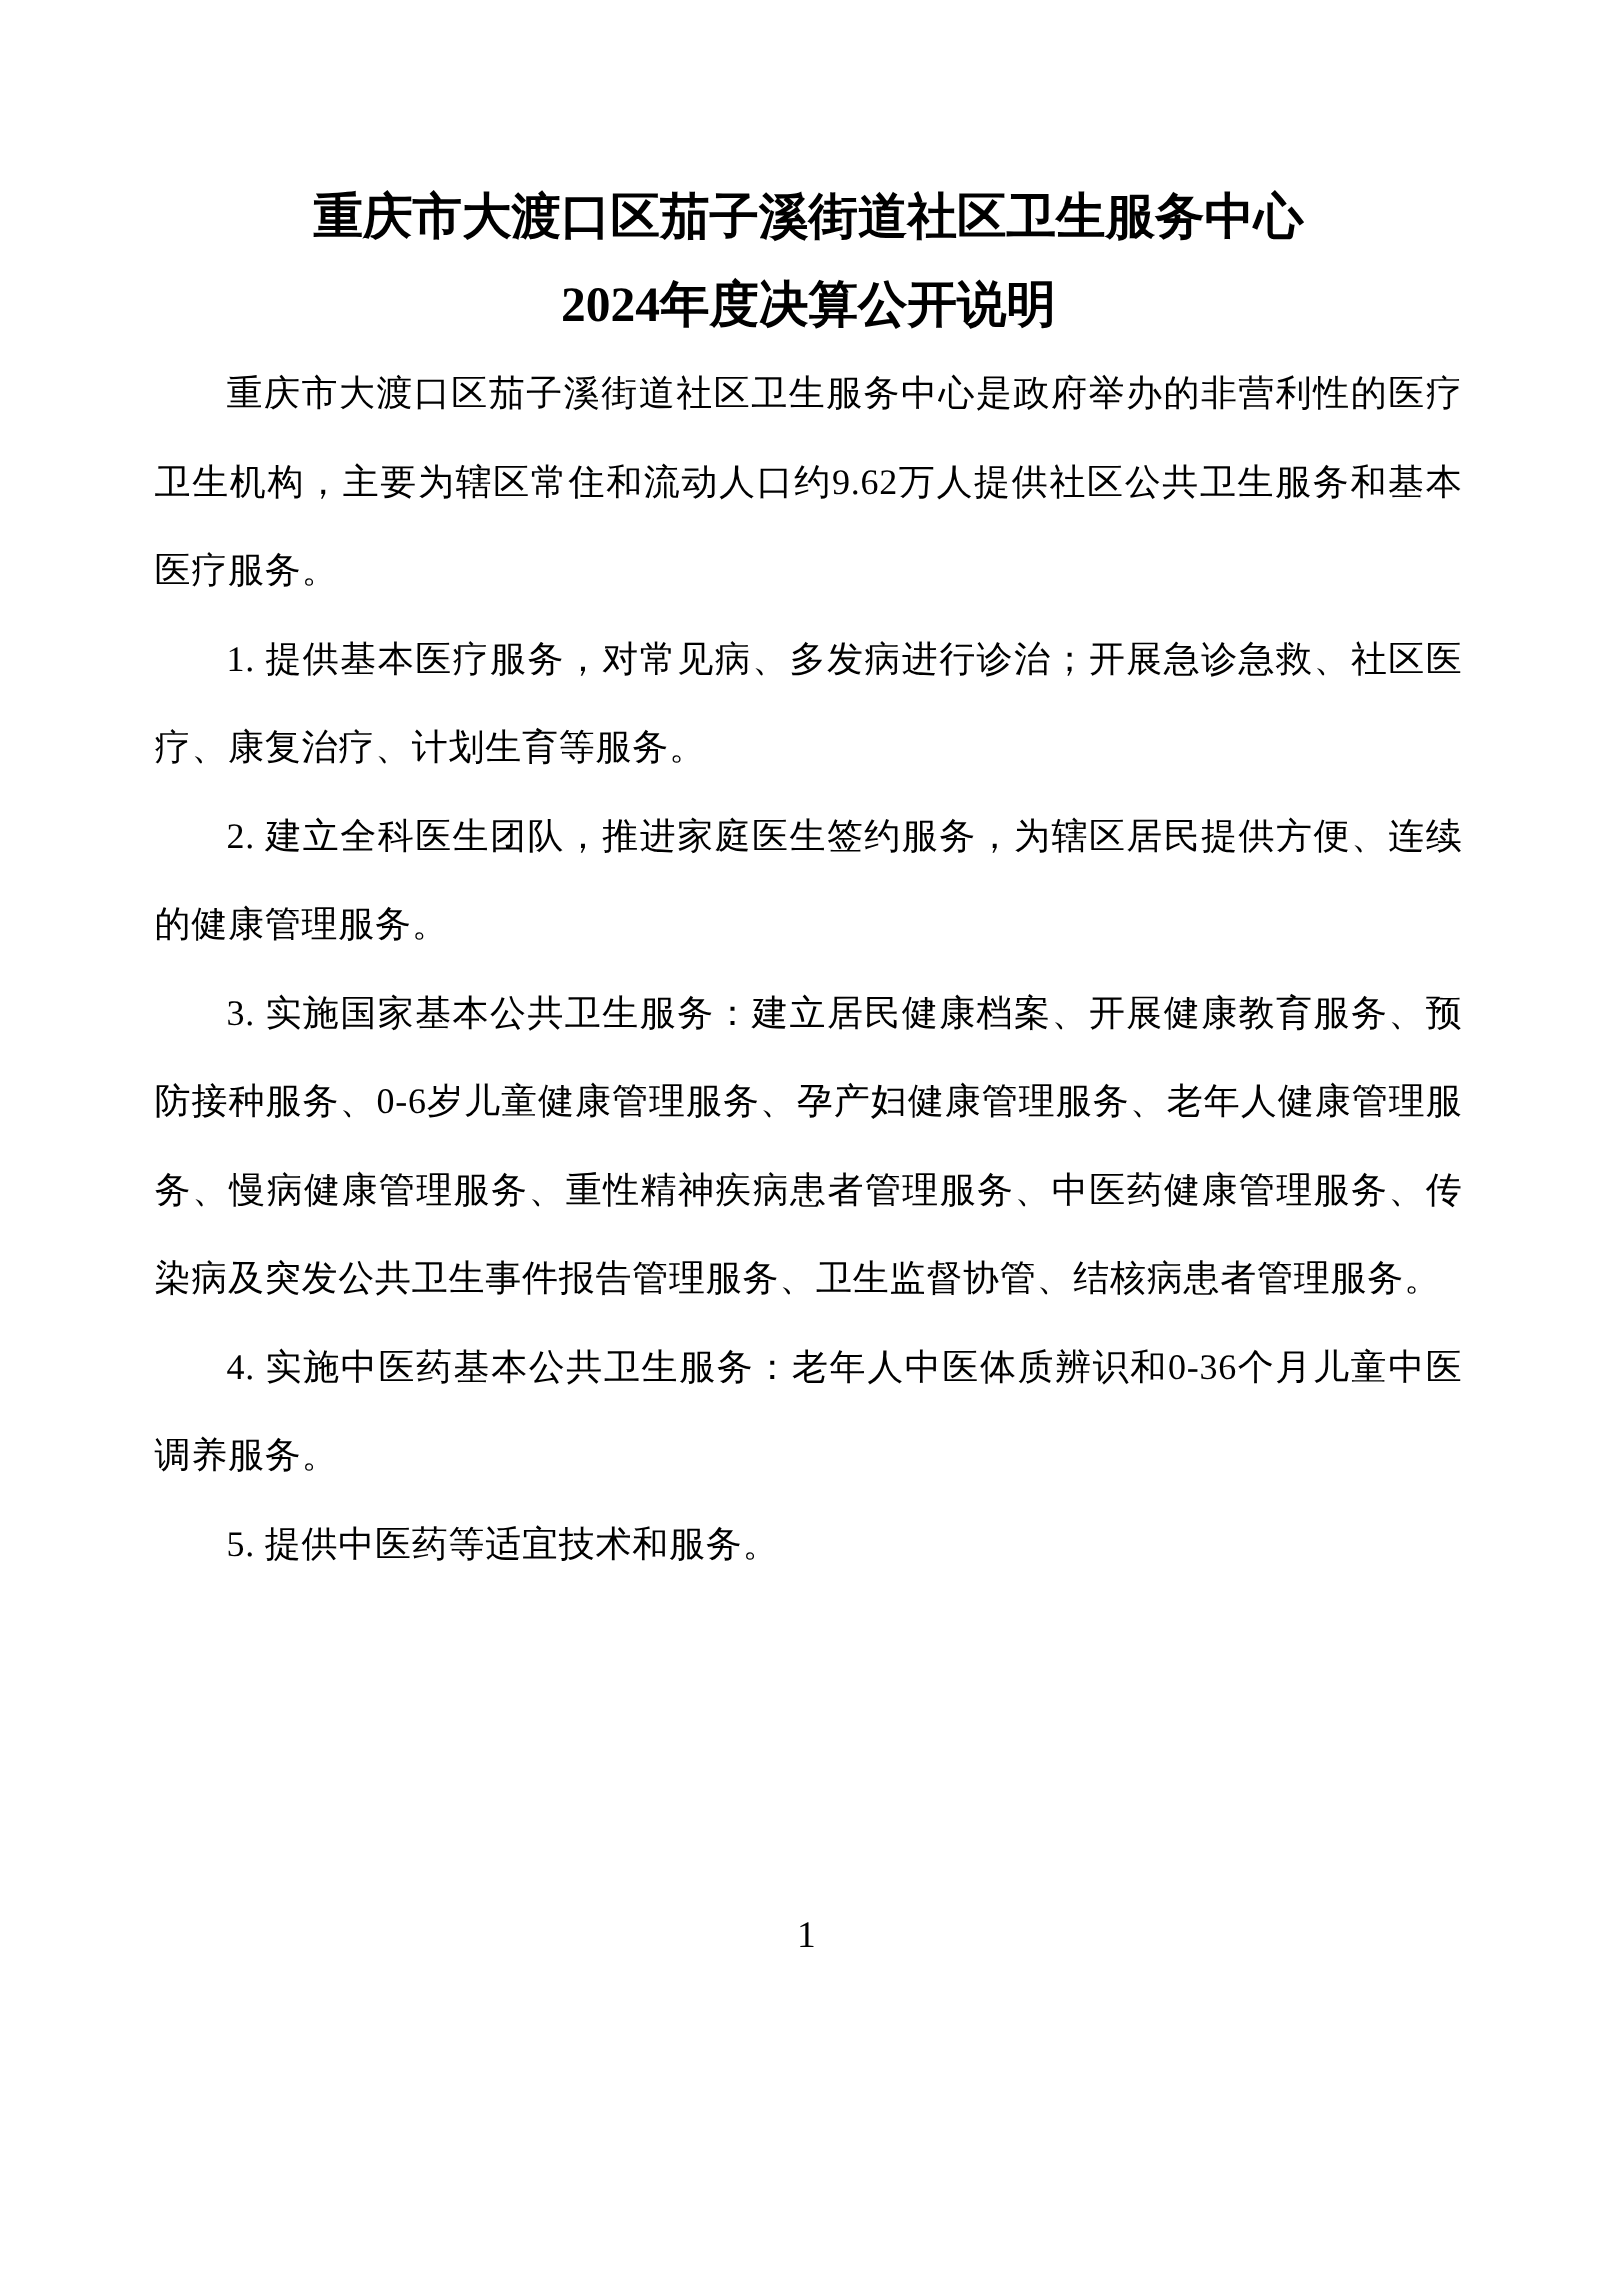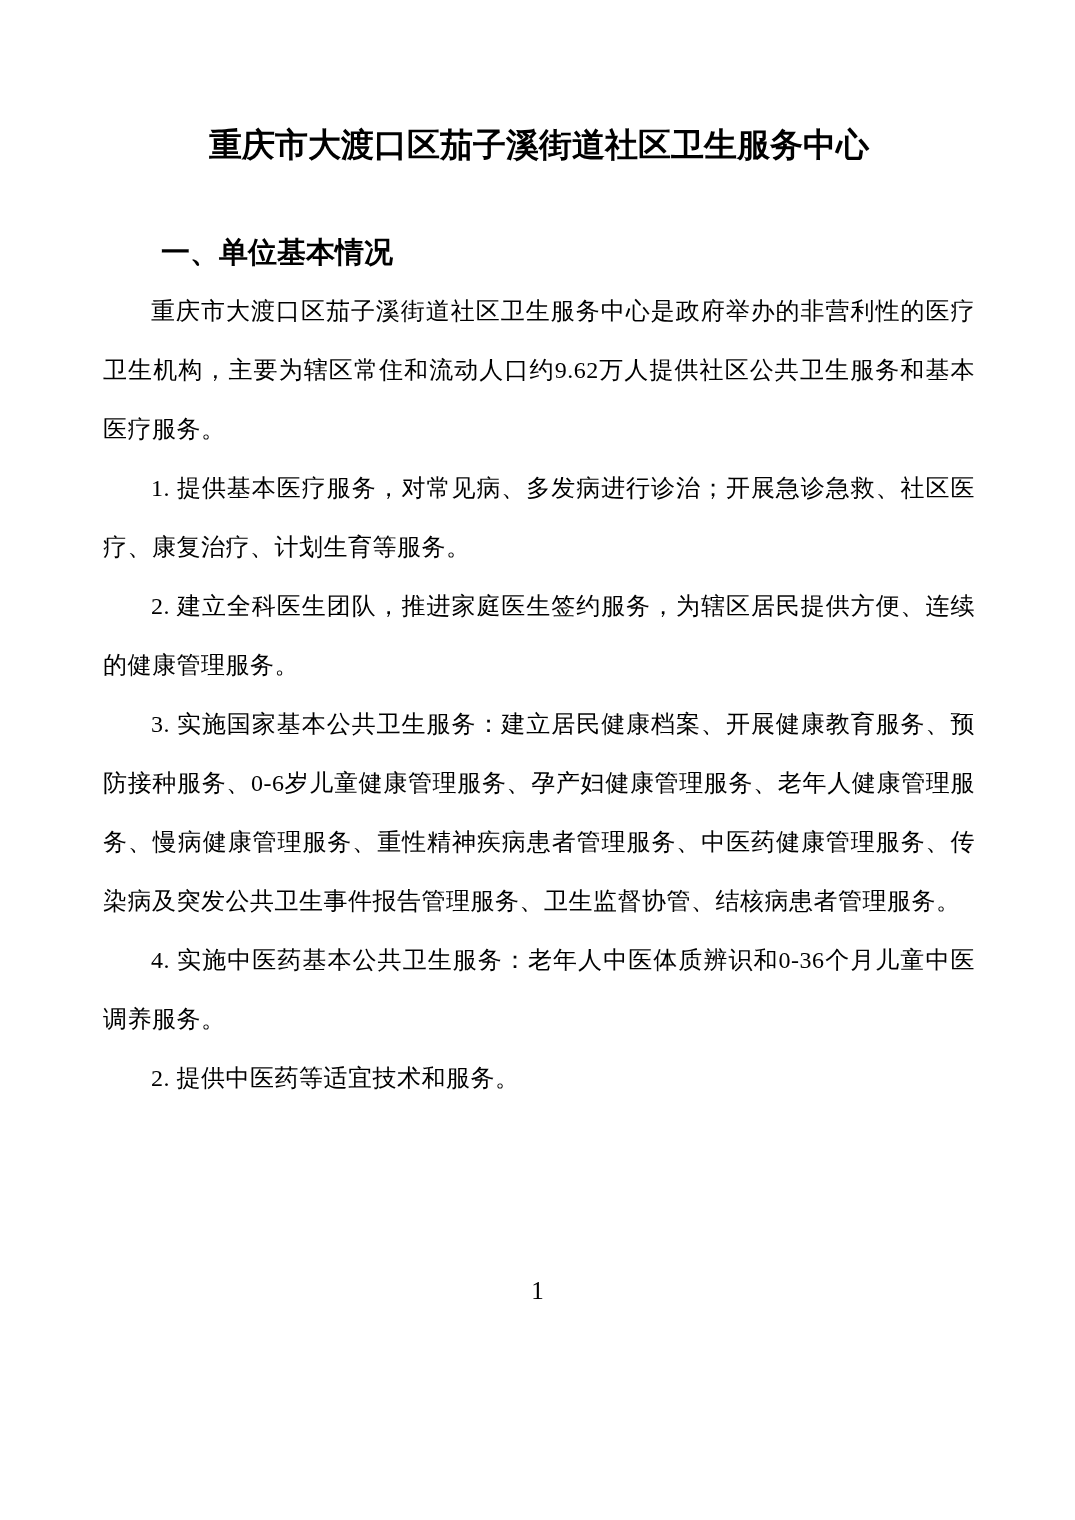--- a/index.html
+++ b/index.html
@@ -63,26 +63,26 @@
     font-family: "Liberation Serif", "DejaVu Serif", serif;
   }
 </style>
 </head>
 <body>
 
 <div class="page">
 
   <h1 class="doc-title">重庆市大渡口区茄子溪街道社区卫生服务中心</h1>
 
+  <h1 class="doc-title">2024年度决算公开说明</h1>
 
-  <h2 class="section-heading">一、单位基本情况</h2>
 
 
   <p class="body-para">重庆市大渡口区茄子溪街道社区卫生服务中心是政府举办的非营利性的医疗卫生机构，主要为辖区常住和流动人口约9.62万人提供社区公共卫生服务和基本医疗服务。</p>
   <p class="body-para">1. 提供基本医疗服务，对常见病、多发病进行诊治；开展急诊急救、社区医疗、康复治疗、计划生育等服务。</p>
   <p class="body-para">2. 建立全科医生团队，推进家庭医生签约服务，为辖区居民提供方便、连续的健康管理服务。</p>
   <p class="body-para">3. 实施国家基本公共卫生服务：建立居民健康档案、开展健康教育服务、预防接种服务、0-6岁儿童健康管理服务、孕产妇健康管理服务、老年人健康管理服务、慢病健康管理服务、重性精神疾病患者管理服务、中医药健康管理服务、传染病及突发公共卫生事件报告管理服务、卫生监督协管、结核病患者管理服务。</p>
   <p class="body-para">4. 实施中医药基本公共卫生服务：老年人中医体质辨识和0-36个月儿童中医调养服务。</p>
-  <p class="body-para">2. 提供中医药等适宜技术和服务。</p>
+  <p class="body-para">5. 提供中医药等适宜技术和服务。</p>
 
   <div class="page-footer">1</div>
 
 </div>
 
 </body></html>

